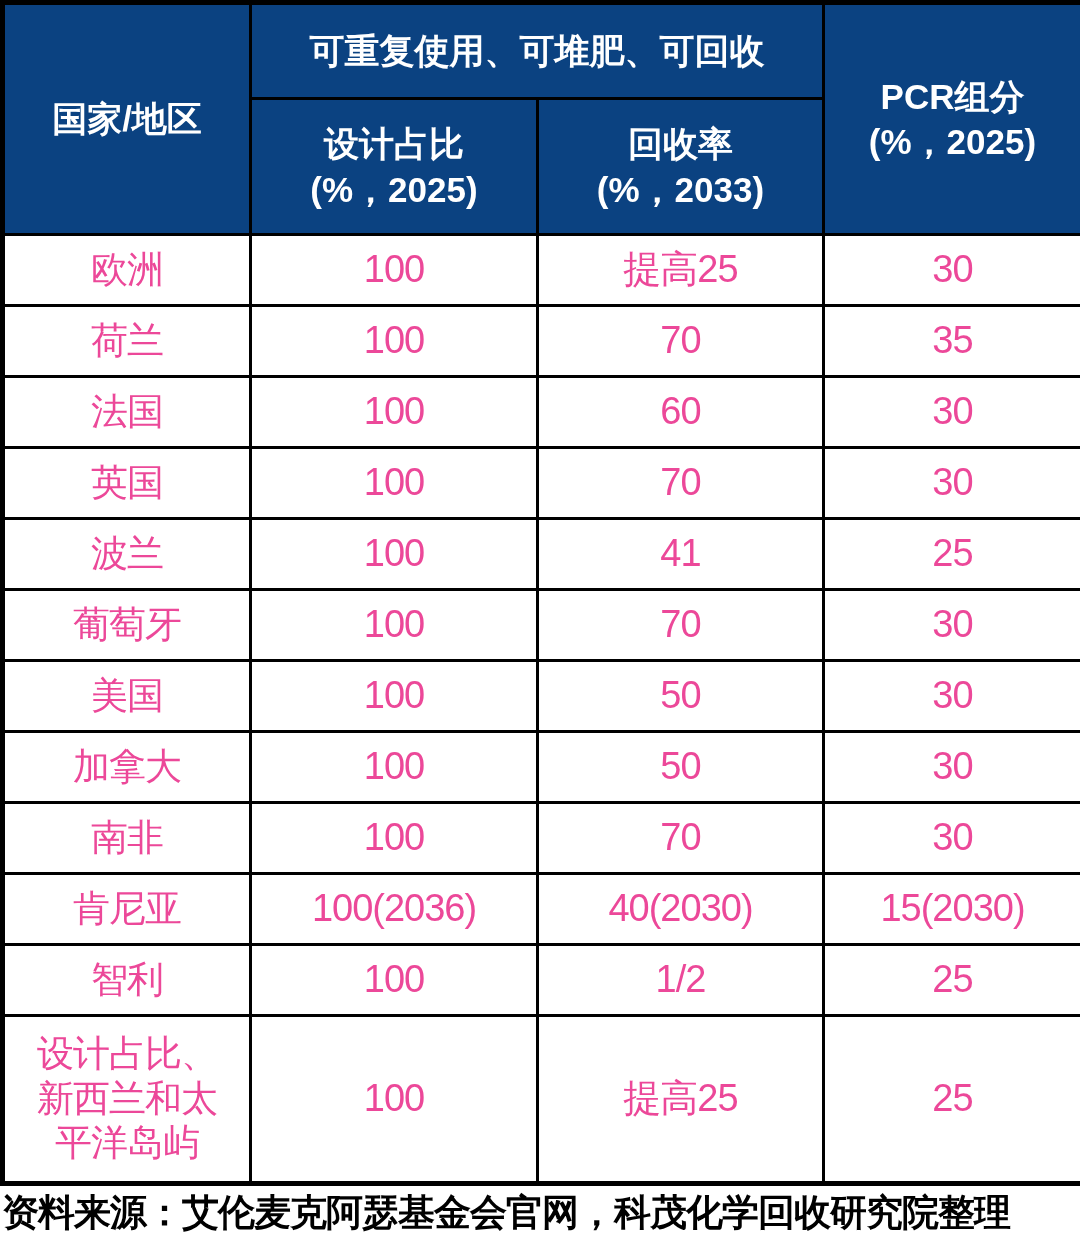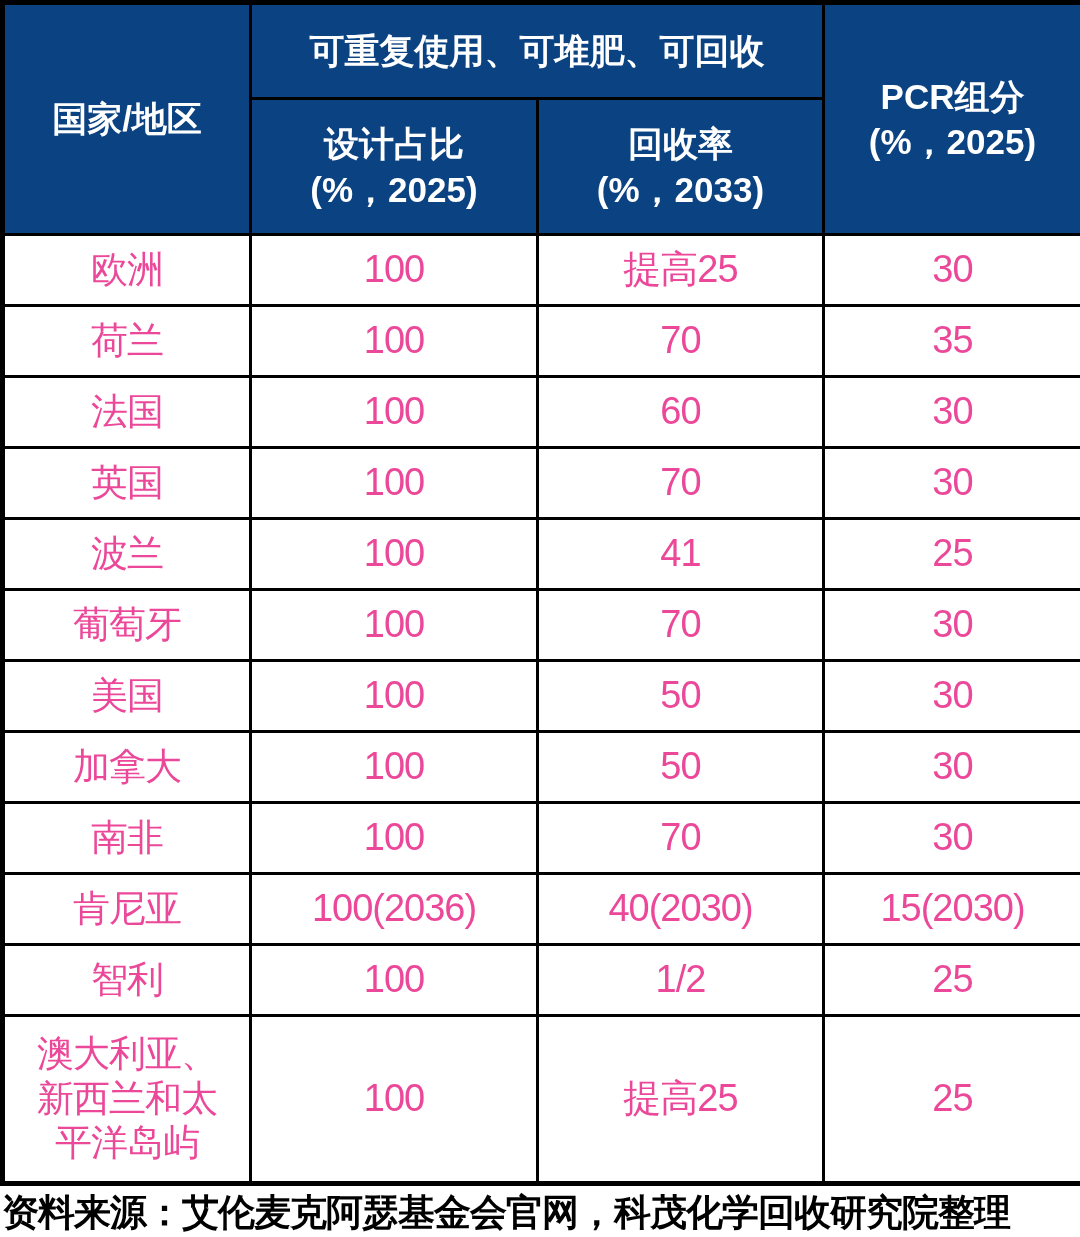--- a/index.html
+++ b/index.html
@@ -159,21 +159,21 @@
         <td>40(2030)</td>
         <td>15(2030)</td>
       </tr>
       <tr>
         <td class="country-cell">智利</td>
         <td>100</td>
         <td>1/2</td>
         <td>25</td>
       </tr>
       <tr class="tall-row">
-        <td class="country-cell">澳大利亚、
+        <td class="country-cell">设计占比、
 新西兰和太
 平洋岛屿</td>
         <td>100</td>
         <td>提高25</td>
         <td>25</td>
       </tr>
     </tbody>
   </table>
 
   <div class="source-note">资料来源：艾伦麦克阿瑟基金会官网，科茂化学回收研究院整理</div>

